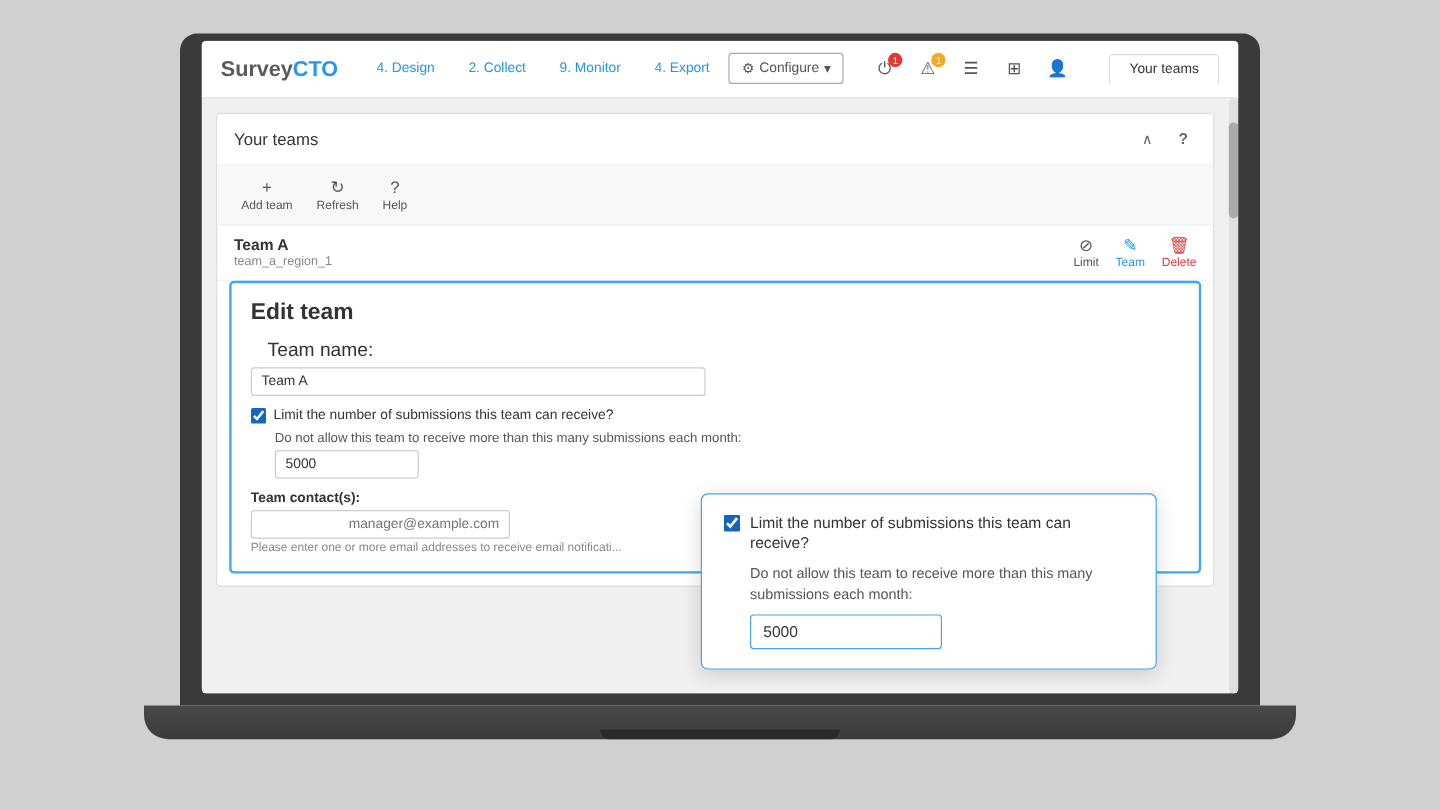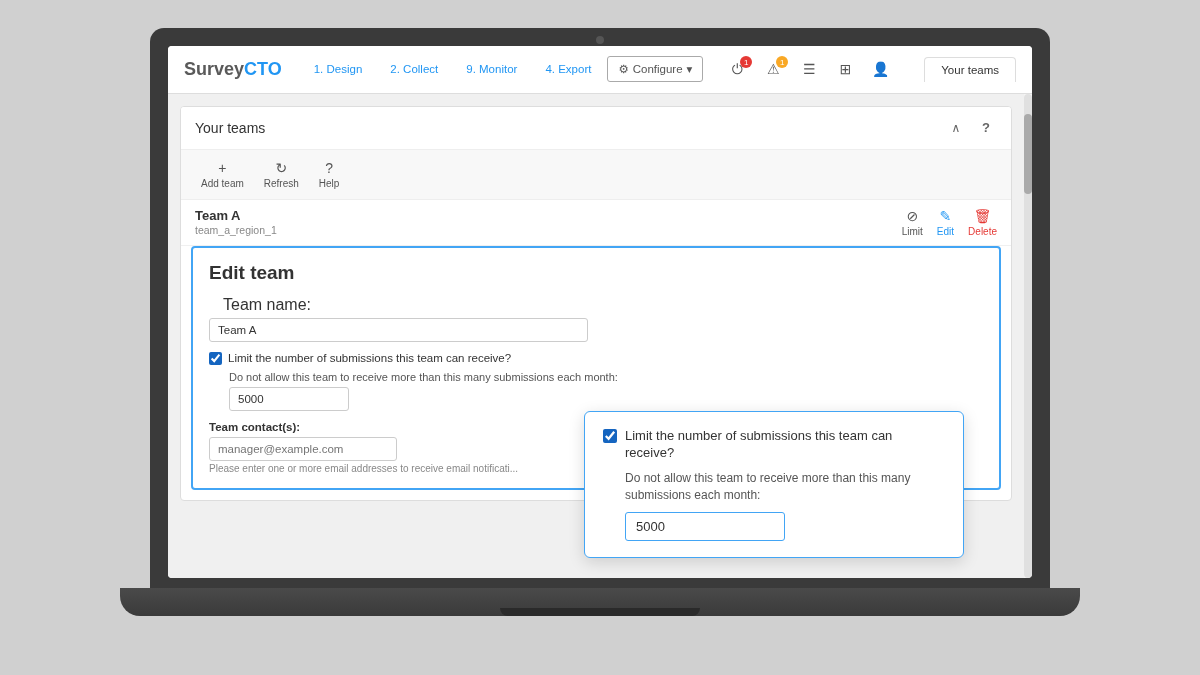--- a/index.html
+++ b/index.html
@@ -21,21 +21,21 @@
       display: flex;
       flex-direction: column;
       align-items: center;
     }
 
     .laptop-screen-outer {
       width: 900px;
       height: 560px;
       background: #3a3a3a;
       border-radius: 14px 14px 0 0;
-      padding: 18px 18px 10px 18px;
+      padding: 6px 18px 10px 18px;
       position: relative;
     }
 
     .laptop-camera {
       width: 8px;
       height: 8px;
       background: #555;
       border-radius: 50%;
       position: absolute;
       top: 8px;
@@ -427,22 +427,23 @@
       color: #333;
       margin-bottom: 4px;
     }
 
     .contact-input {
       border: 1px solid #ccc;
       border-radius: 3px;
       padding: 5px 8px;
       font-size: 11.5px;
       color: #333;
-      width: 188px;
-      background: white;
+      width: 216px;
+      background: white;
+      text-align: right;
     }
 
     .contact-hint {
       font-size: 10px;
       color: #888;
       margin-top: 2px;
     }
 
     
     .right-scrollbar {
@@ -531,21 +532,21 @@
     <div class="laptop-screen-inner">
       <div class="app-container">
 
         <div class="app-header">
           <div class="logo">
             <span class="logo-survey">Survey</span>
             <span class="logo-cto">CTO</span>
           </div>
 
           <div class="nav-tabs">
-            <div class="nav-tab">1. Design</div>
+            <div class="nav-tab">4. Design</div>
             <div class="nav-tab">2. Collect</div>
             <div class="nav-tab">9. Monitor</div>
             <div class="nav-tab">4. Export</div>
             <div class="nav-tab-configure">
               <span>⚙</span>
               <span>Configure</span>
               <span>▾</span>
             </div>
           </div>
 
@@ -604,21 +605,21 @@
                   <span class="team-name">Team A</span>
                   <span class="team-id">team_a_region_1</span>
                 </div>
                 <div class="team-actions">
                   <div class="team-action-btn">
                     <span class="team-action-icon">⊘</span>
                     <span>Limit</span>
                   </div>
                   <div class="team-action-btn edit">
                     <span class="team-action-icon">✎</span>
-                    <span>Edit</span>
+                    <span>Team</span>
                   </div>
                   <div class="team-action-btn delete">
                     <span class="team-action-icon">🗑</span>
                     <span>Delete</span>
                   </div>
                 </div>
               </div>
 
               <div class="edit-team-form">
                 <div class="edit-team-title">Edit team</div>

